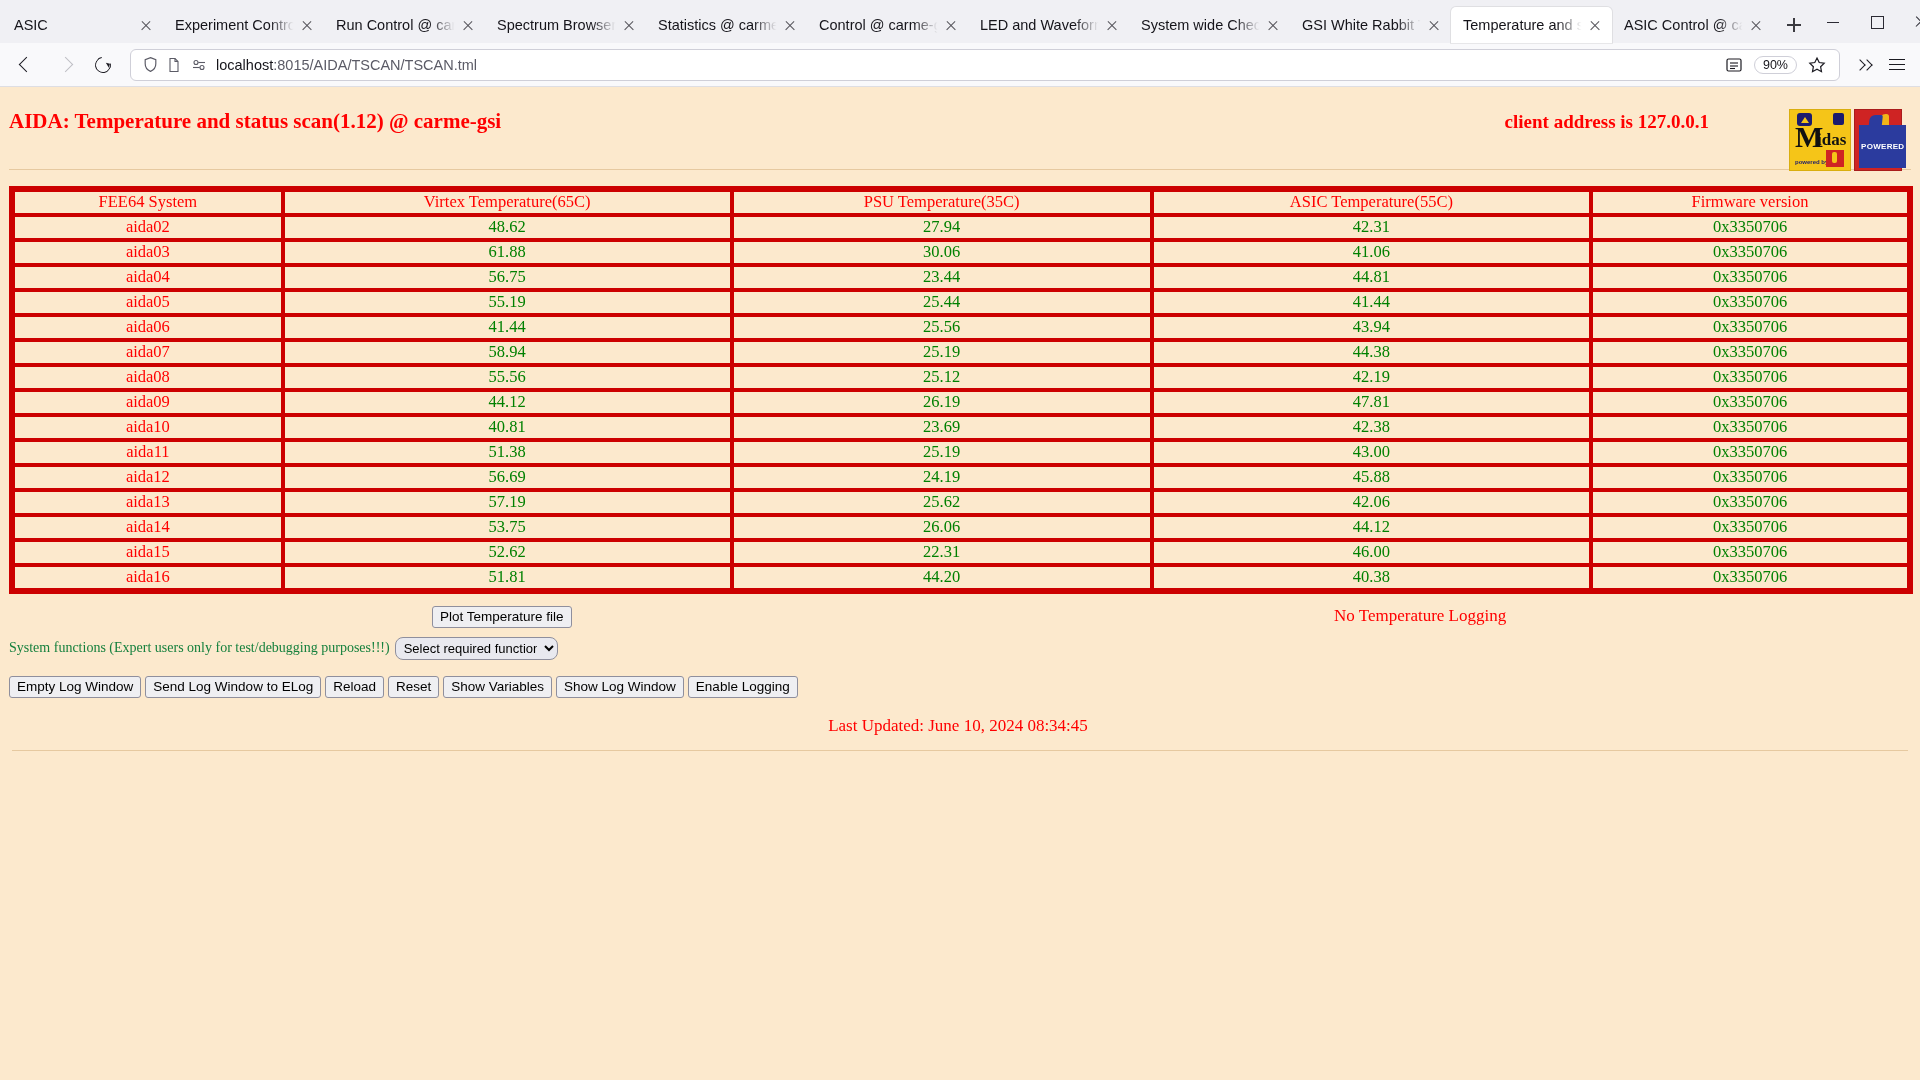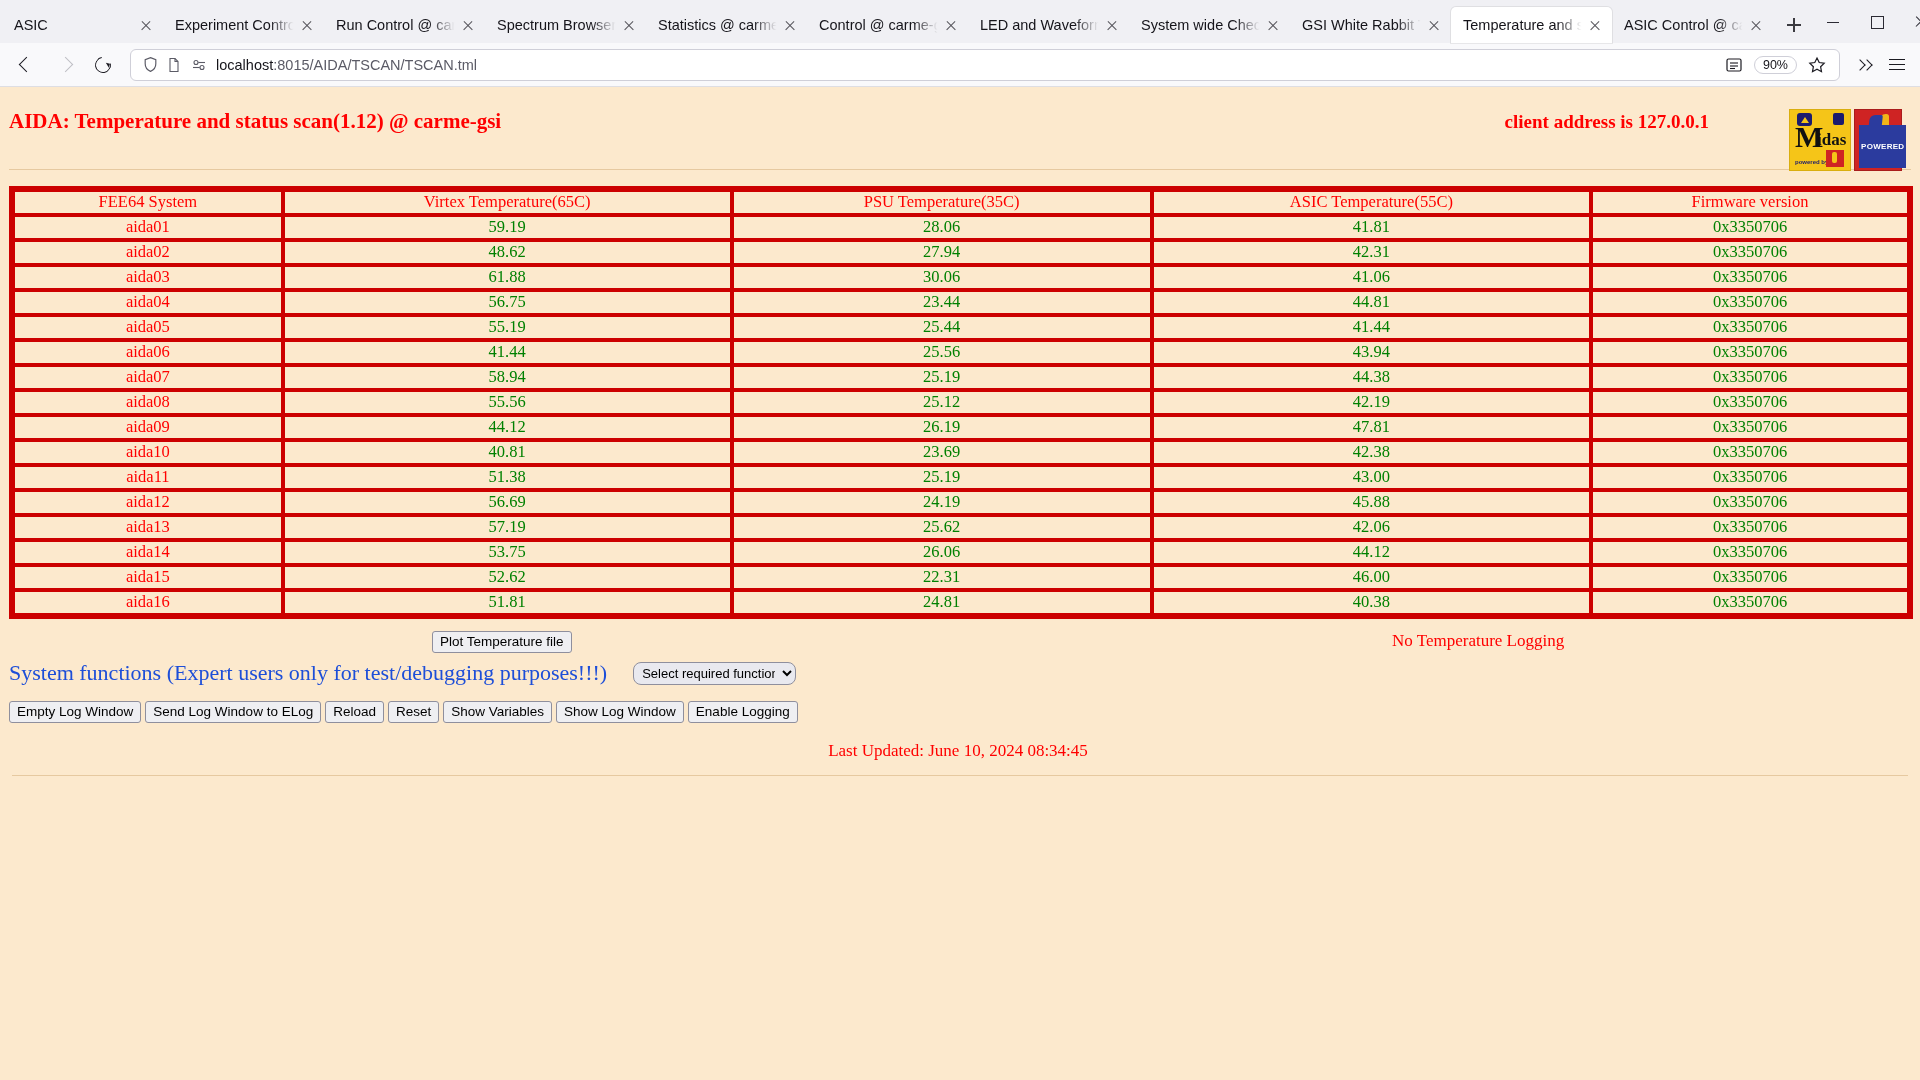--- a/index.html
+++ b/index.html
@@ -374,37 +374,37 @@
     color: #000;
     background: #efeff2;
     border: 1px solid #8f8f9d;
     border-radius: 3px;
     padding: 2px 7px 3px 7px;
     line-height: 15px;
   }
   .plot-btn { margin-left: 423px; }
   .no-logging {
     position: absolute;
-    left: 1383px;
+    left: 1325px;
     top: 12px;
     color: #ff0000;
     font-size: 17px;
     font-family: "Liberation Serif", serif;
   }
   .sysfunc-row {
     display: flex;
     align-items: center;
     height: 34px;
     padding-top: 6px;
   }
   .sysfunc-label {
-    color: #1d4ed8;
-    font-size: 22px;
-    font-family: "Liberation Serif", serif;
-    margin-right: 26px;
+    color: #15803d;
+    font-size: 14px;
+    font-family: "Liberation Serif", serif;
+    margin-right: 5px;
   }
   select.func-select {
     font-family: "Liberation Sans", sans-serif;
     font-size: 13px;
     background: #e9e9ef;
     border: 1px solid #8f8f9d;
     border-radius: 8px;
     padding: 2px 4px;
     width: 163px;
     height: 23px;
@@ -580,27 +580,20 @@
       <tr id="header-row">
           <th class="colhead">FEE64 System</th>
           <th class="colhead">Virtex Temperature(65C)</th>
           <th class="colhead">PSU Temperature(35C)</th>
           <th class="colhead">ASIC Temperature(55C)</th>
           <th class="colhead">Firmware version</th>
         </tr>
     </thead>
     <tbody id="table-body">
         <tr>
-          <td class="sysname">aida01</td>
-          <td class="val">59.19</td>
-          <td class="val">28.06</td>
-          <td class="val">41.81</td>
-          <td class="val">0x3350706</td>
-        </tr>
-        <tr>
           <td class="sysname">aida02</td>
           <td class="val">48.62</td>
           <td class="val">27.94</td>
           <td class="val">42.31</td>
           <td class="val">0x3350706</td>
         </tr>
         <tr>
           <td class="sysname">aida03</td>
           <td class="val">61.88</td>
           <td class="val">30.06</td>
@@ -687,21 +680,21 @@
         <tr>
           <td class="sysname">aida15</td>
           <td class="val">52.62</td>
           <td class="val">22.31</td>
           <td class="val">46.00</td>
           <td class="val">0x3350706</td>
         </tr>
         <tr>
           <td class="sysname">aida16</td>
           <td class="val">51.81</td>
-          <td class="val">24.81</td>
+          <td class="val">44.20</td>
           <td class="val">40.38</td>
           <td class="val">0x3350706</td>
         </tr>
       </tbody>
   </table>
 
   <div class="controls">
     <div class="plot-row">
       <button class="btn plot-btn">Plot Temperature file</button>
       <span class="no-logging">No Temperature Logging</span>

